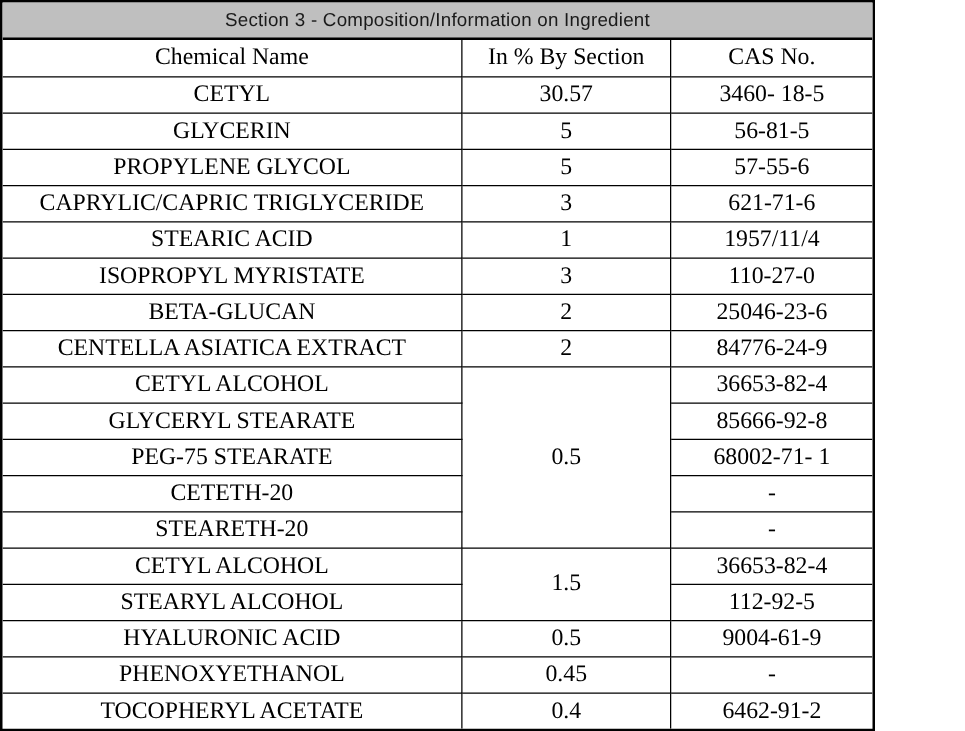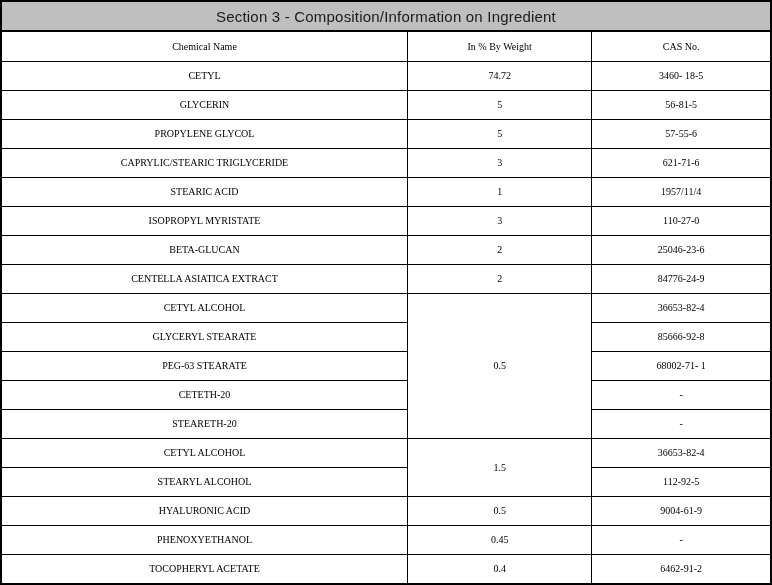--- a/index.html
+++ b/index.html
@@ -1,21 +1,21 @@
 <!DOCTYPE html>
 <html><head>
 <meta charset="utf-8">
 <style>
   html, body {
     margin: 0;
     padding: 0;
     background: #ffffff;
   }
   .sheet {
-    width: 772px;
+    width: 700px;
     height: 585px;
     box-sizing: border-box;
     background: #ffffff;
     border: 2px solid #000000;
     font-family: "Liberation Serif", "DejaVu Serif", serif;
     color: #000000;
     overflow: hidden;
   }
   .title-bar {
     box-sizing: border-box;
@@ -36,21 +36,21 @@
     table-layout: fixed;
   }
   table.ingredients th,
   table.ingredients td {
     box-sizing: border-box;
     border: 1.5px solid #000000;
     text-align: center;
     vertical-align: middle;
     height: 29px;
     padding: 0 4px;
-    font-size: 10px;
+    font-size: 19px;
     font-weight: normal;
     overflow: hidden;
     white-space: nowrap;
   }
   
   table.ingredients tr th:first-child,
   table.ingredients tr td:first-child { border-left: none; }
   table.ingredients tr th:last-child,
   table.ingredients tr td[data-last="true"] { border-right: none; }
   table.ingredients thead th { border-top: none; }
@@ -68,42 +68,42 @@
 
   <table class="ingredients">
     <colgroup>
       <col class="c-name">
       <col class="c-weight">
       <col class="c-cas">
     </colgroup>
     <thead>
       <tr>
         <th>Chemical Name</th>
-        <th>In % By Weight</th>
+        <th>In % By Section</th>
         <th>CAS No.</th>
       </tr>
     </thead>
     <tbody>
         <tr>
           <td>CETYL</td>
-          <td>74.72</td>
+          <td>30.57</td>
           <td data-last="true">3460- 18-5</td>
         </tr>
         <tr>
           <td>GLYCERIN</td>
           <td>5</td>
           <td data-last="true">56-81-5</td>
         </tr>
         <tr>
           <td>PROPYLENE GLYCOL</td>
           <td>5</td>
           <td data-last="true">57-55-6</td>
         </tr>
         <tr>
-          <td>CAPRYLIC/STEARIC TRIGLYCERIDE</td>
+          <td>CAPRYLIC/CAPRIC TRIGLYCERIDE</td>
           <td>3</td>
           <td data-last="true">621-71-6</td>
         </tr>
         <tr>
           <td>STEARIC ACID</td>
           <td>1</td>
           <td data-last="true">1957/11/4</td>
         </tr>
         <tr>
           <td>ISOPROPYL MYRISTATE</td>
@@ -123,21 +123,21 @@
         <tr>
           <td>CETYL ALCOHOL</td>
           <td rowspan="5">0.5</td>
           <td data-last="true">36653-82-4</td>
         </tr>
         <tr>
           <td>GLYCERYL STEARATE</td>
           <td data-last="true">85666-92-8</td>
         </tr>
         <tr>
-          <td>PEG-63 STEARATE</td>
+          <td>PEG-75 STEARATE</td>
           <td data-last="true">68002-71- 1</td>
         </tr>
         <tr>
           <td>CETETH-20</td>
           <td data-last="true">-</td>
         </tr>
         <tr>
           <td>STEARETH-20</td>
           <td data-last="true">-</td>
         </tr>

